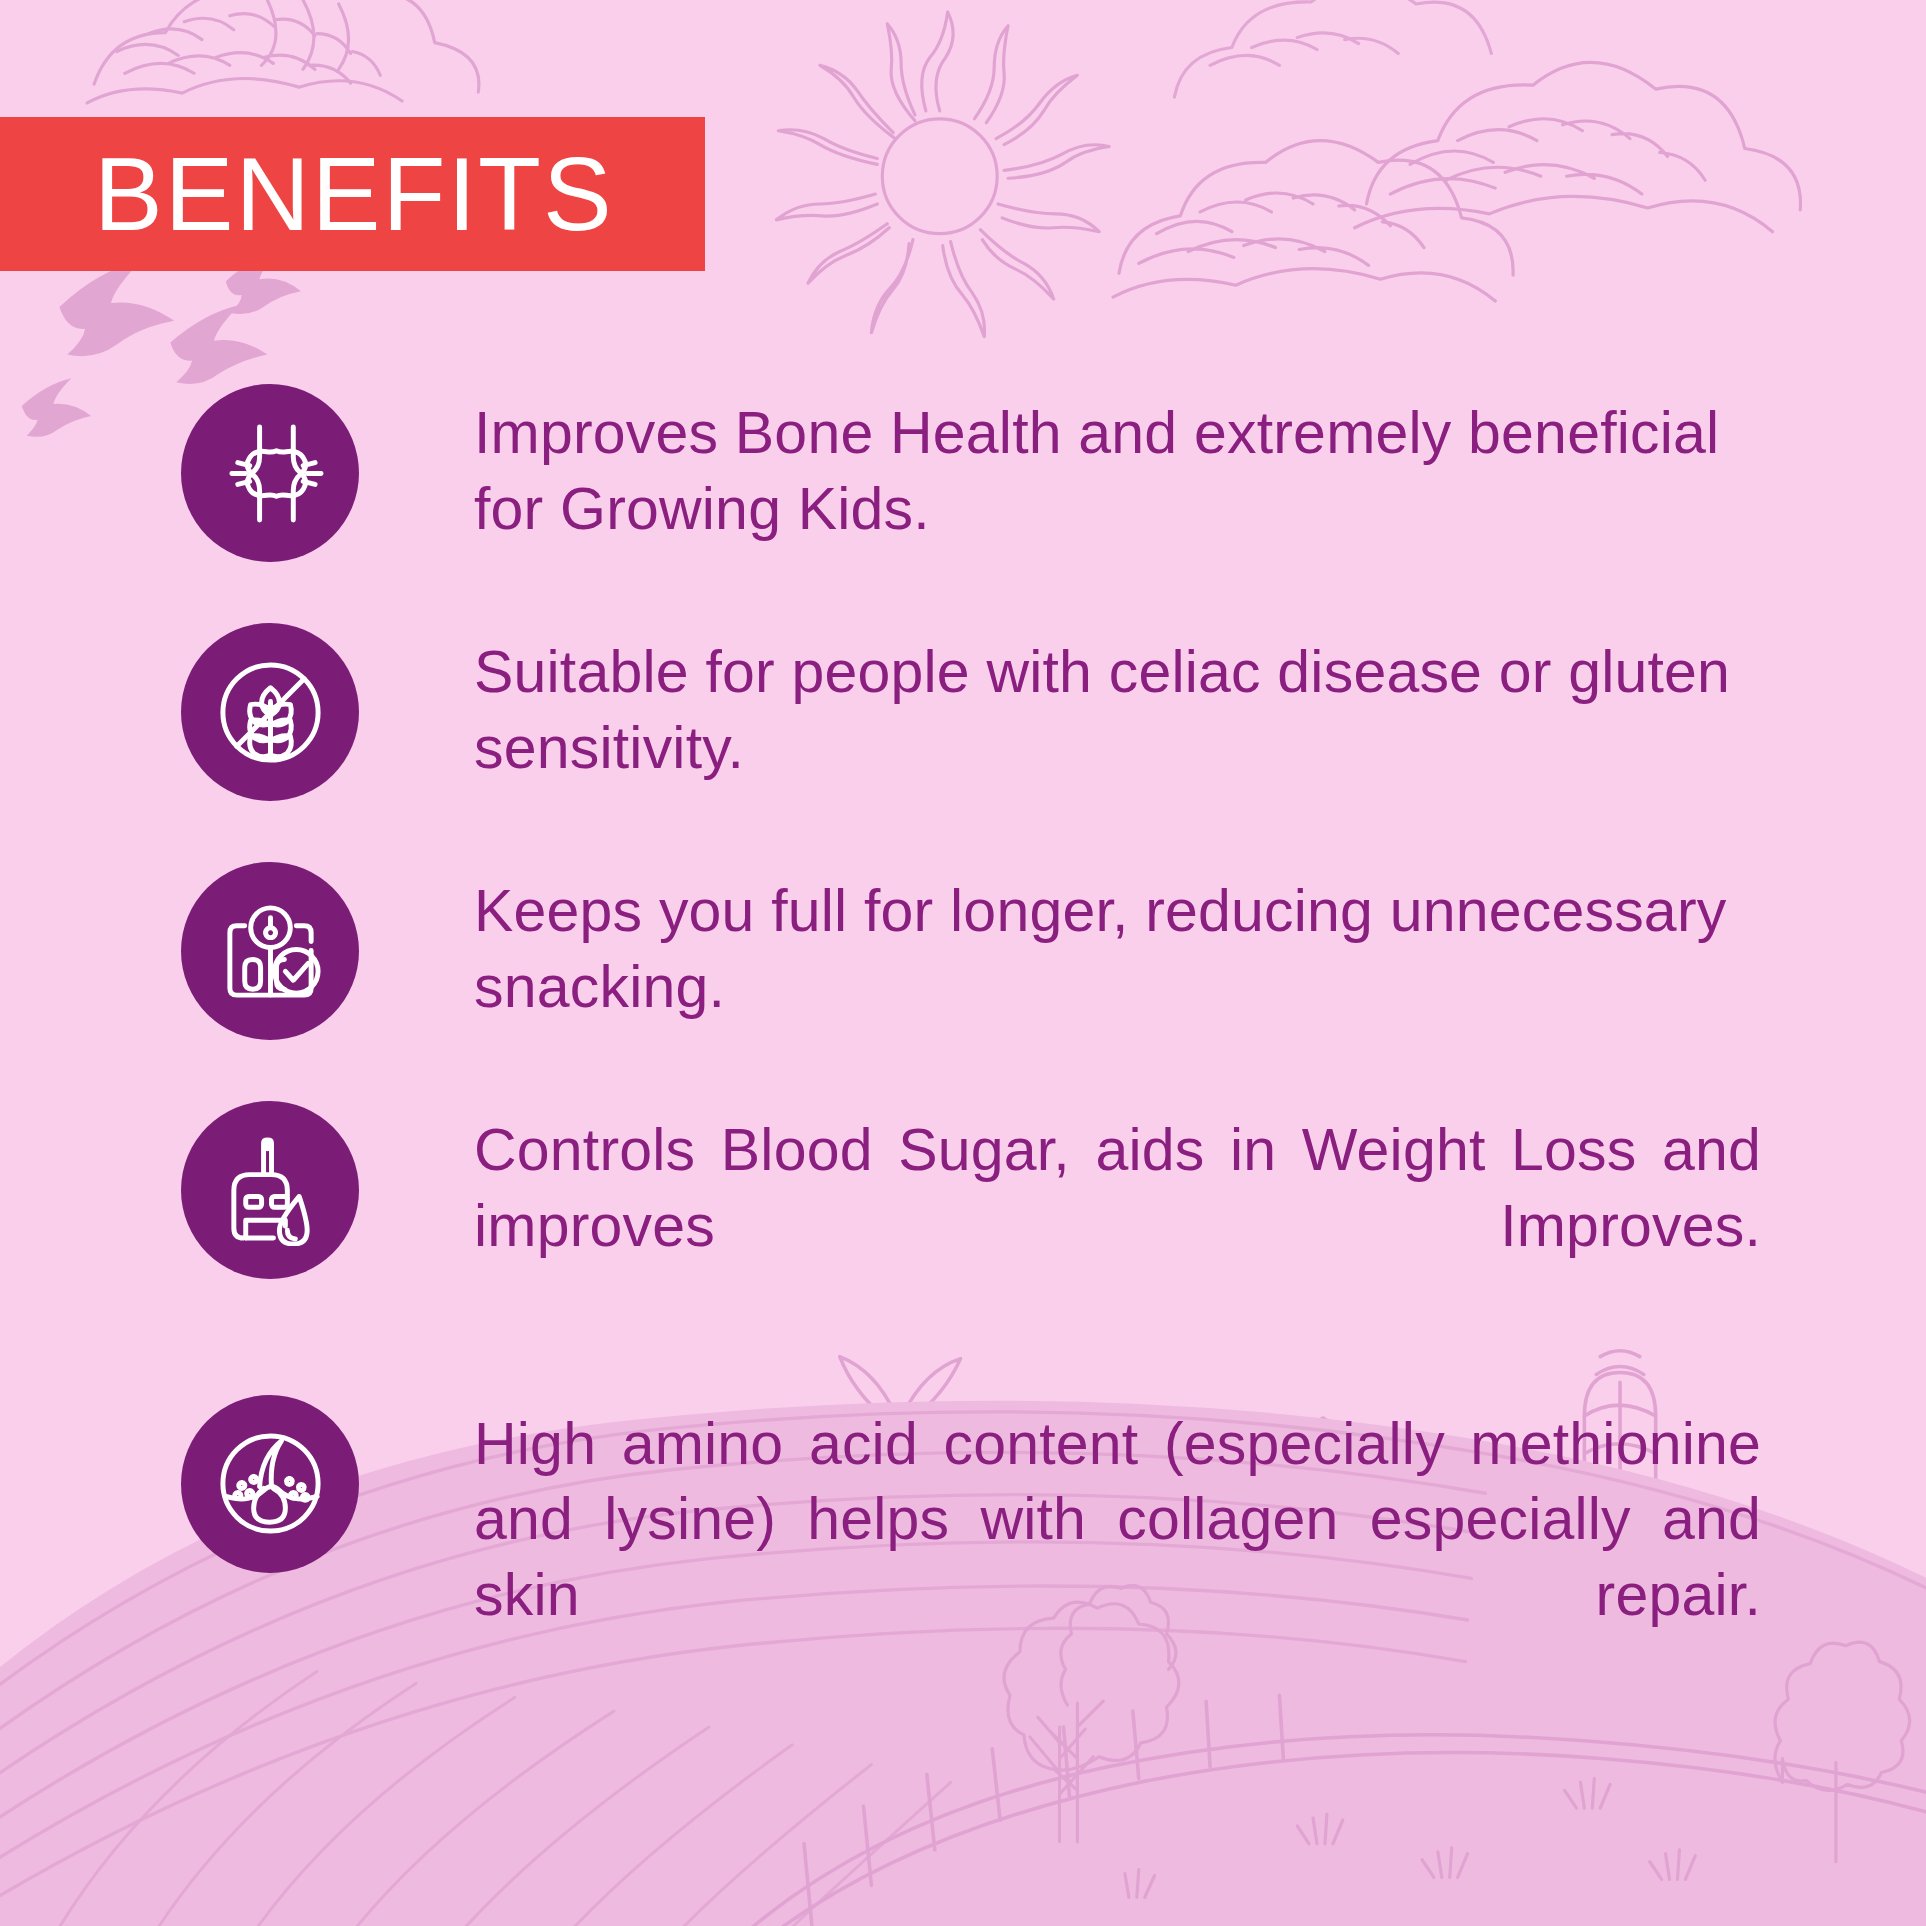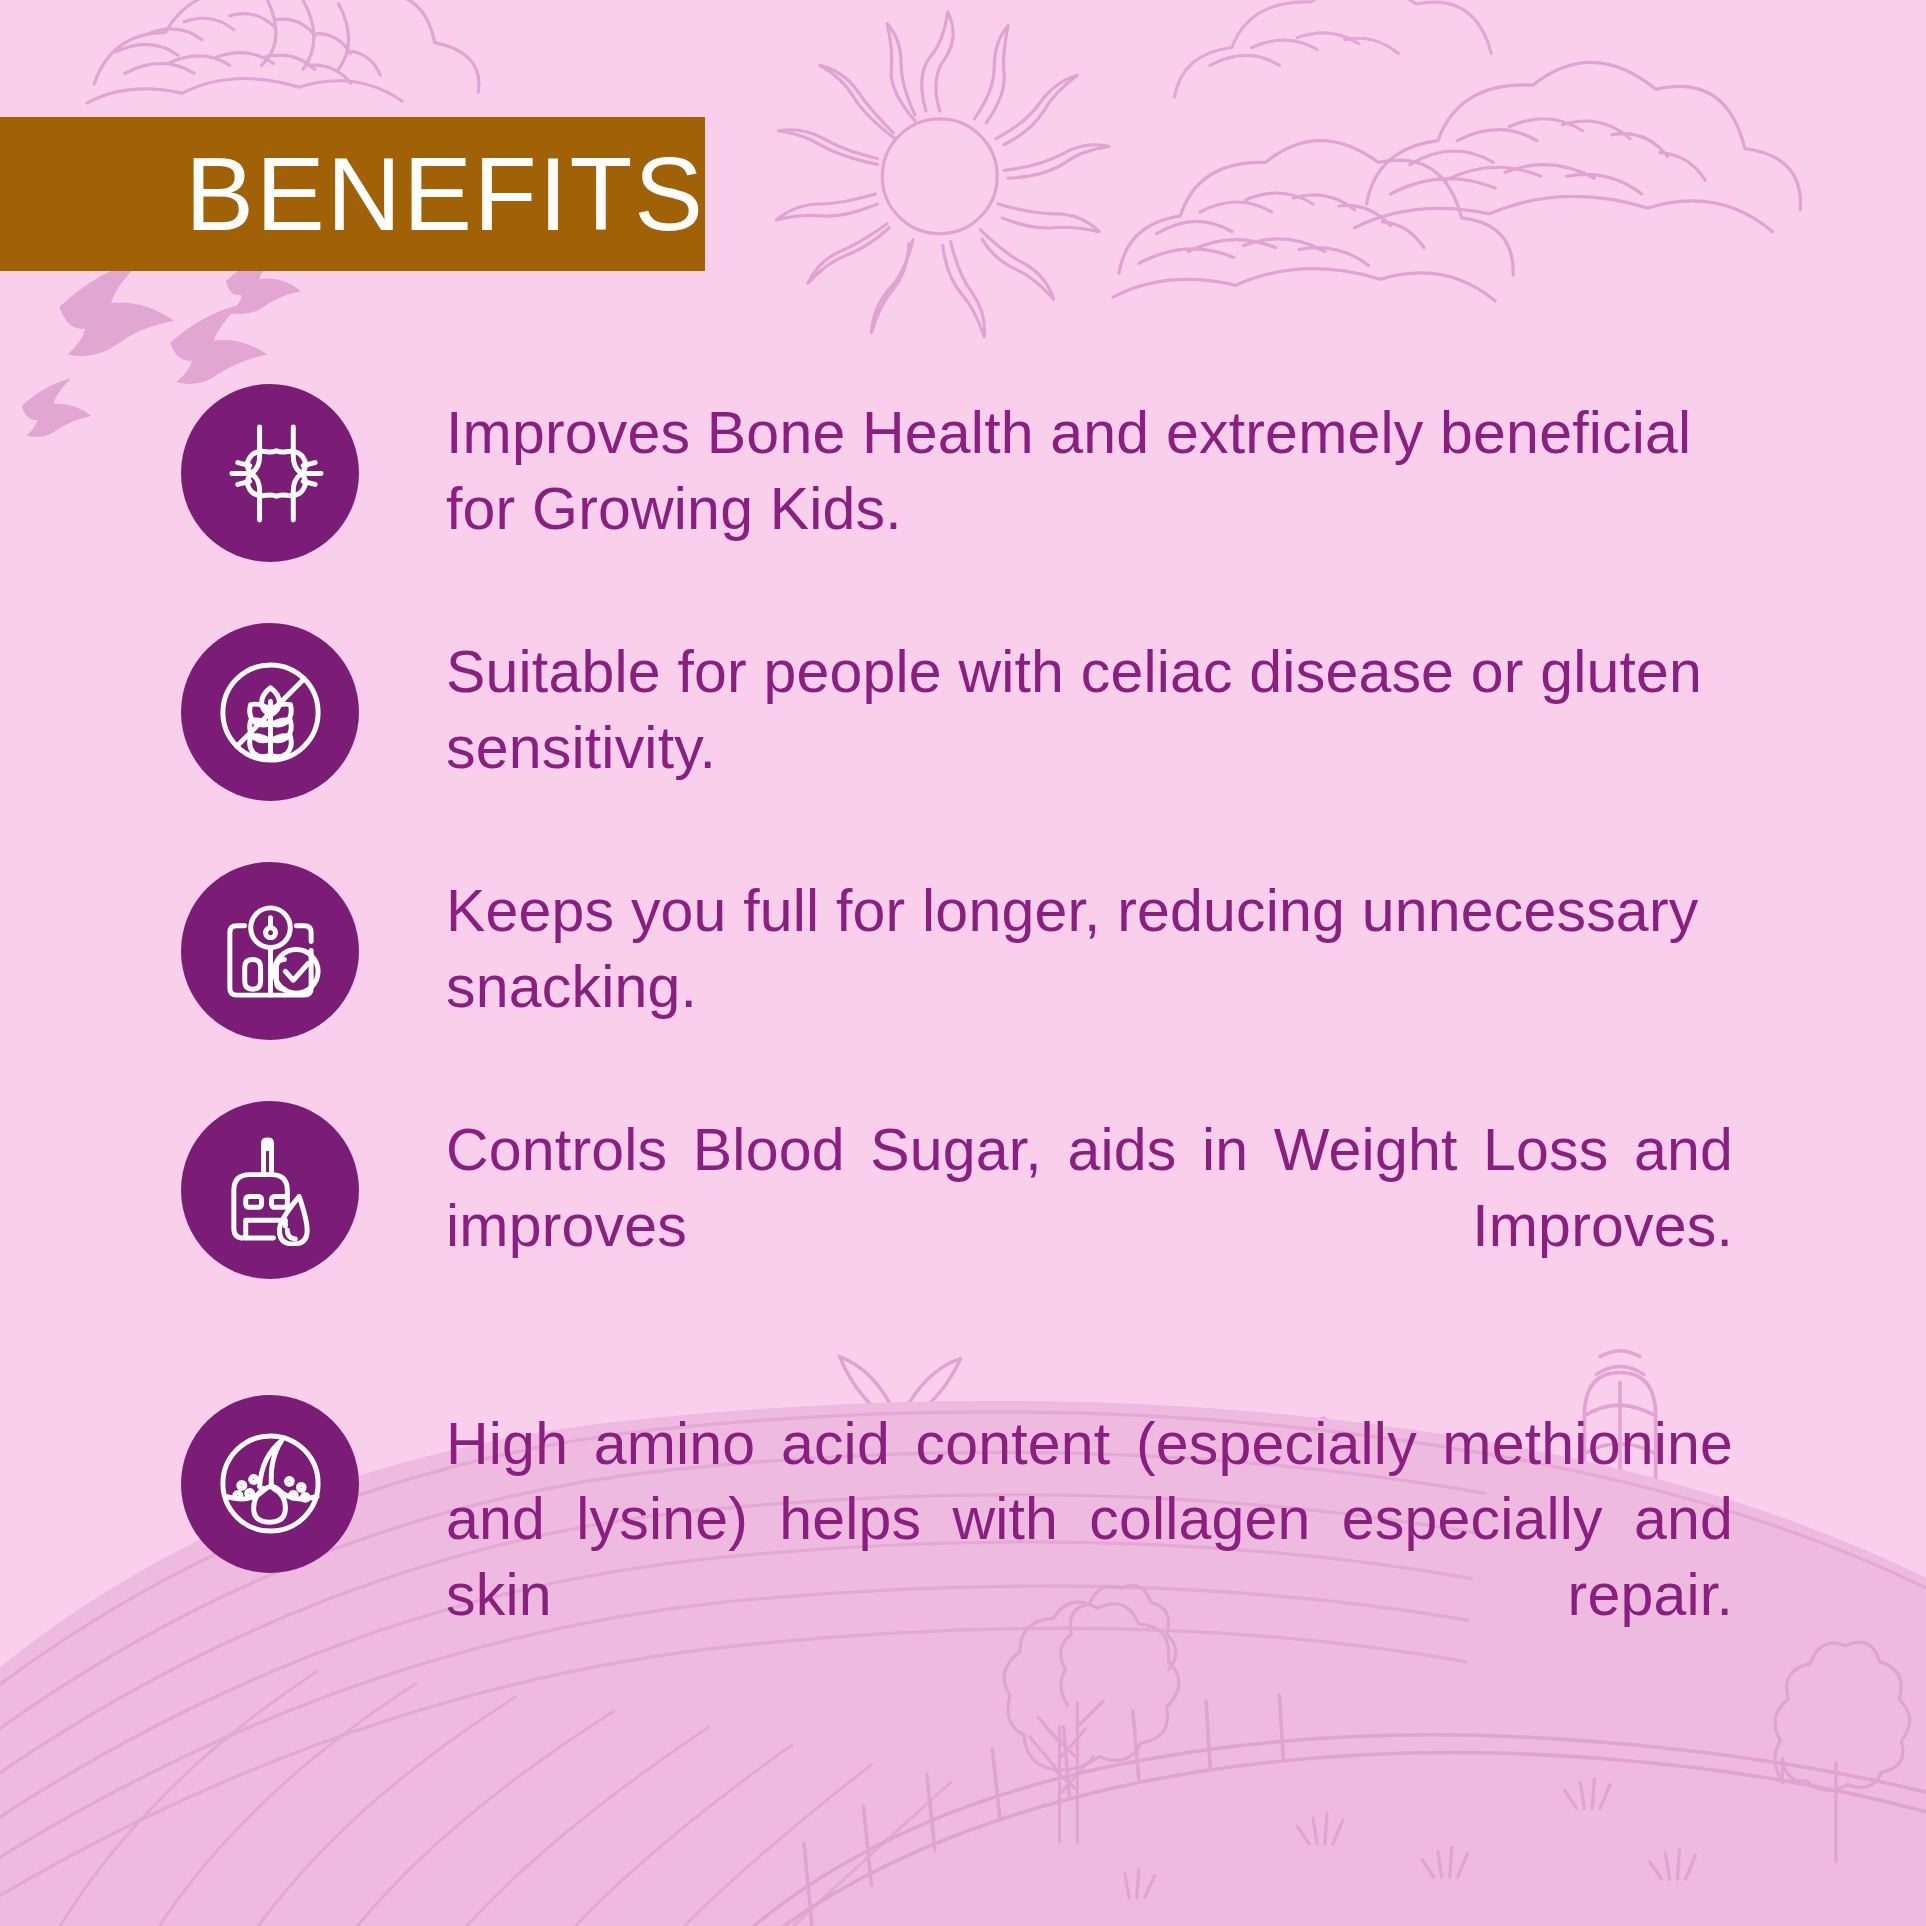--- a/index.html
+++ b/index.html
@@ -26,25 +26,24 @@
     z-index: 0;
   }
 
   
   #title-banner {
     position: absolute;
     left: 0;
     top: 117px;
     width: 705px;
     height: 154px;
-    background: #a16207;
+    background: #ef4444;
     z-index: 3;
     display: flex;
     align-items: center;
-    justify-content: flex-end;
   }
   #title-text {
     color: #ffffff;
     font-family: "Liberation Sans", sans-serif;
     font-size: 103px;
     font-weight: 400;
     letter-spacing: 2px;
     margin-left: 94px;
     line-height: 1;
   }
@@ -58,20 +57,21 @@
     z-index: 2;
   }
 
   .benefit-row {
     position: relative;
     display: flex;
     align-items: flex-start;
     padding-left: 181px;
     margin-bottom: 55px;
     min-height: 184px;
+    gap: 28px;
   }
 
   .benefit-icon {
     flex: 0 0 auto;
     width: 178px;
     height: 178px;
     border-radius: 50%;
     background: #7b1c77;
     display: flex;
     align-items: center;

